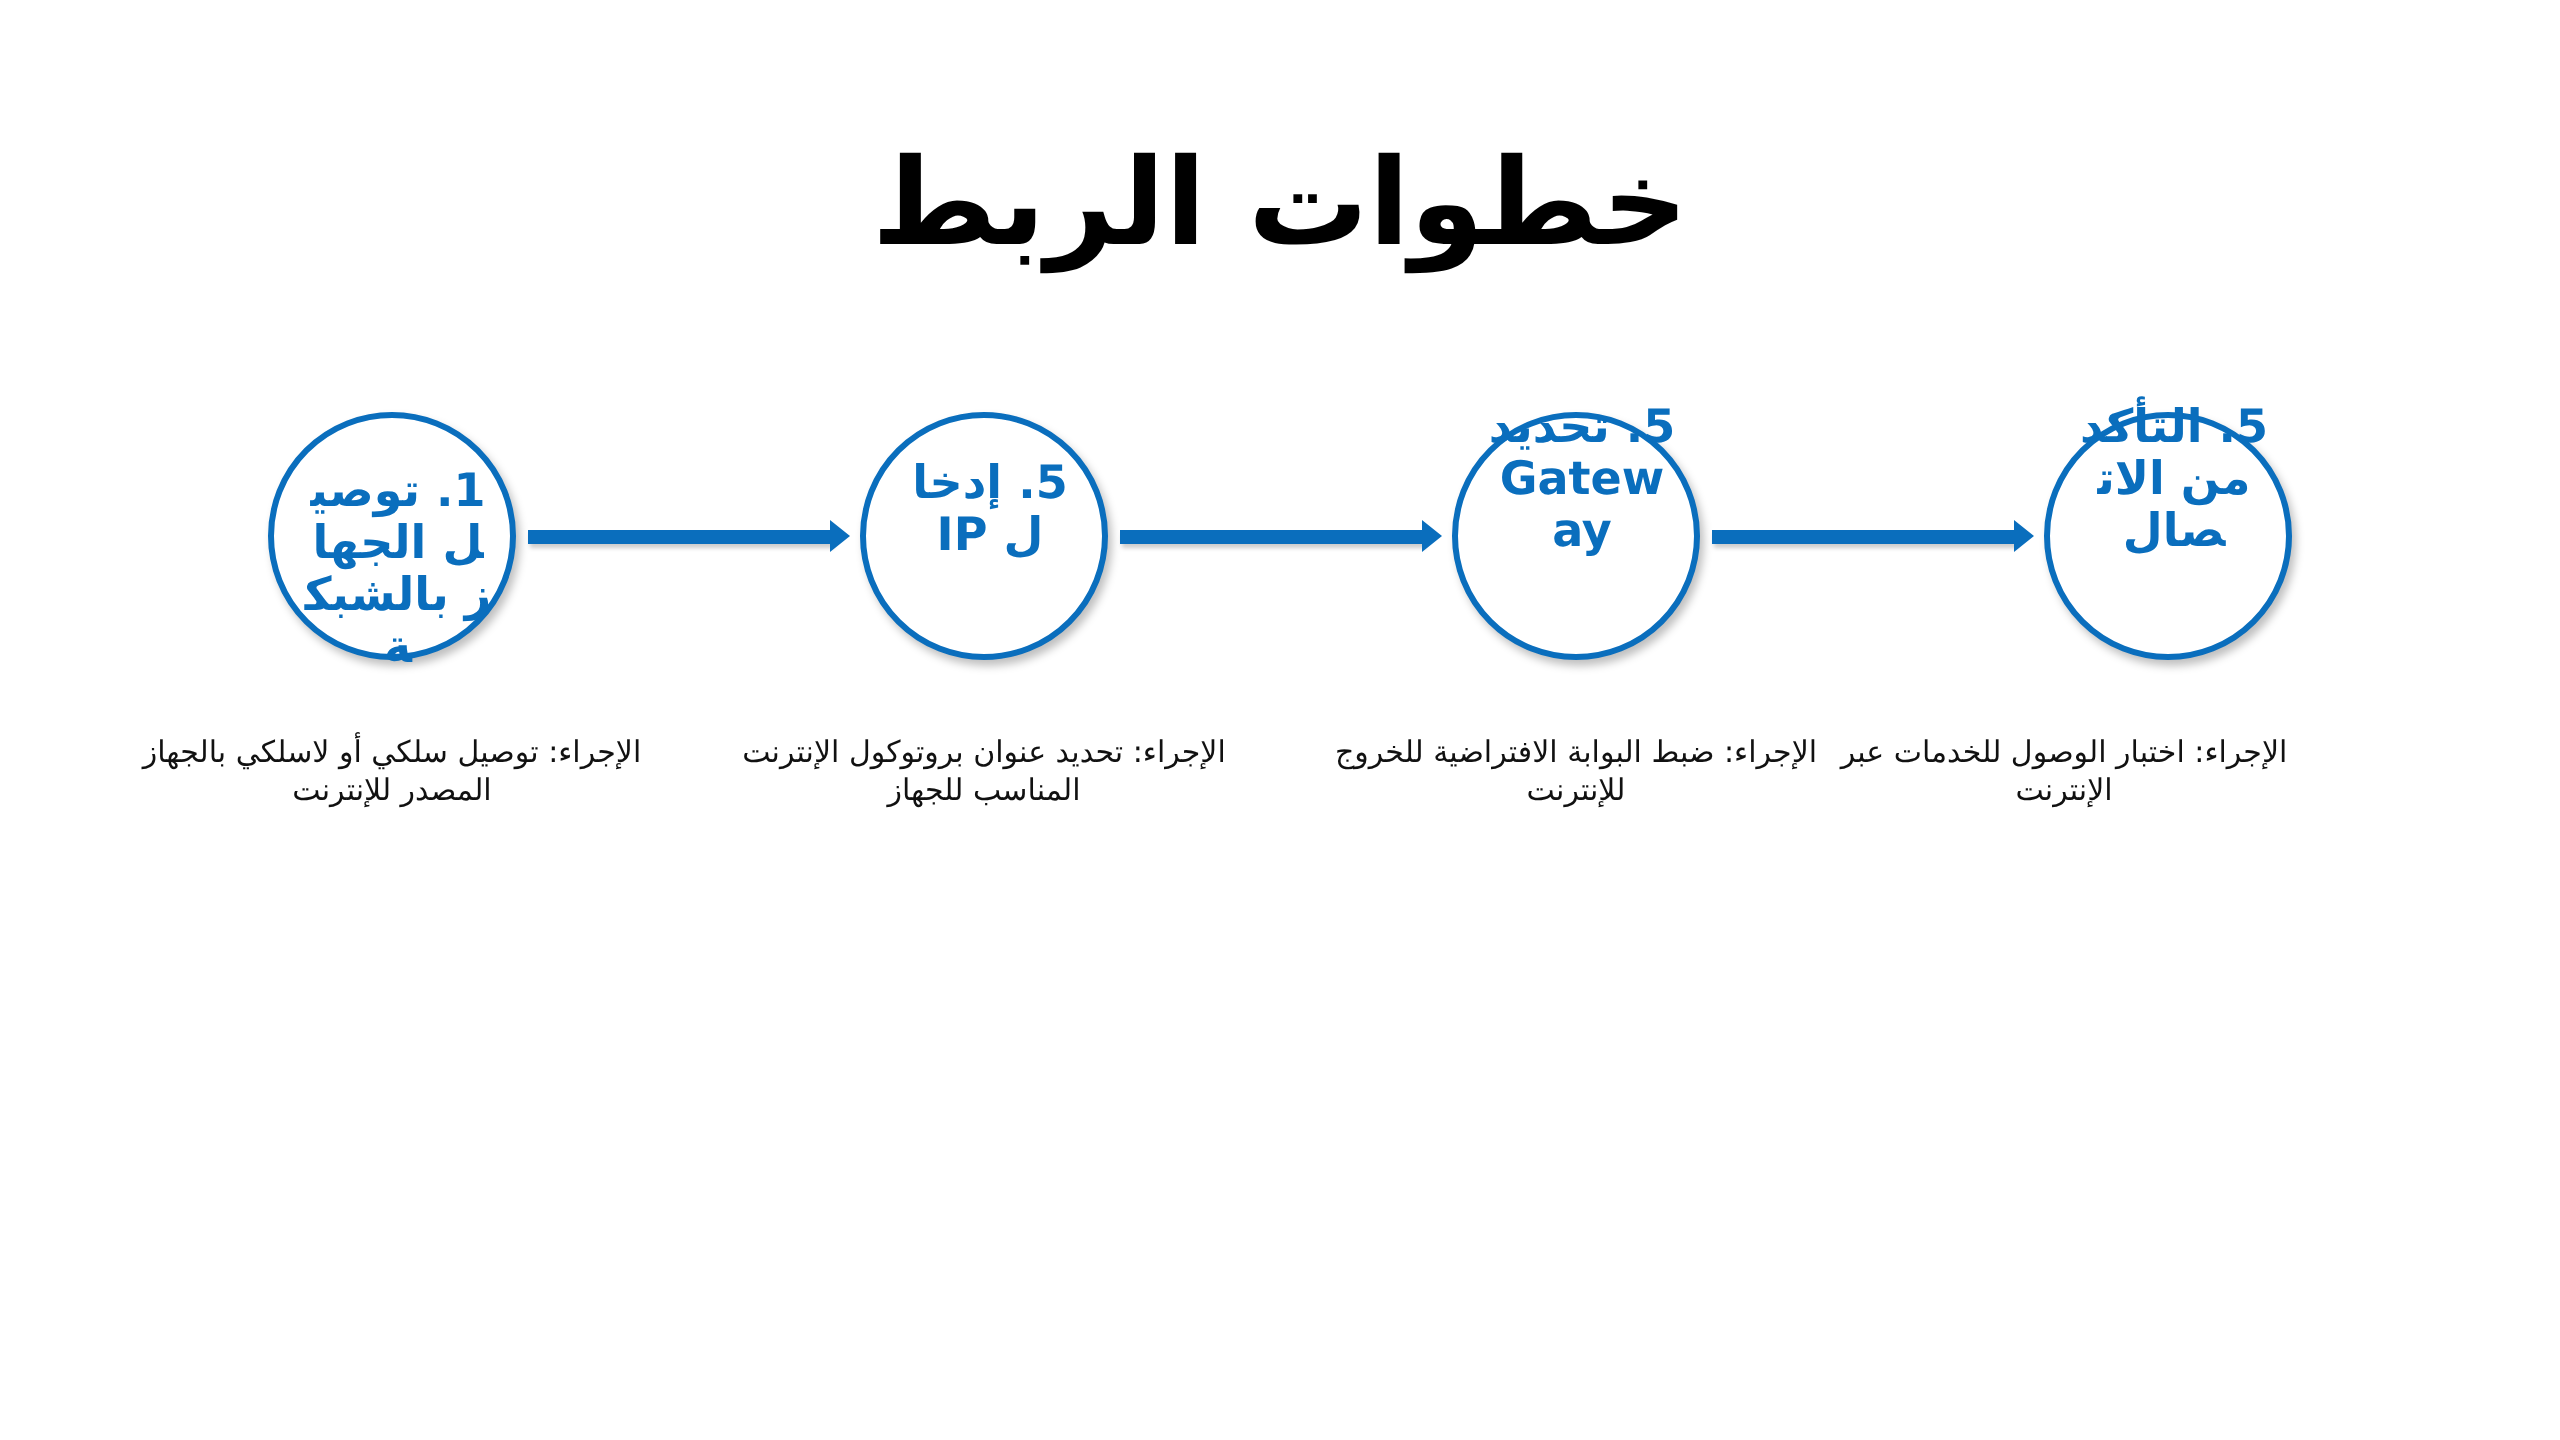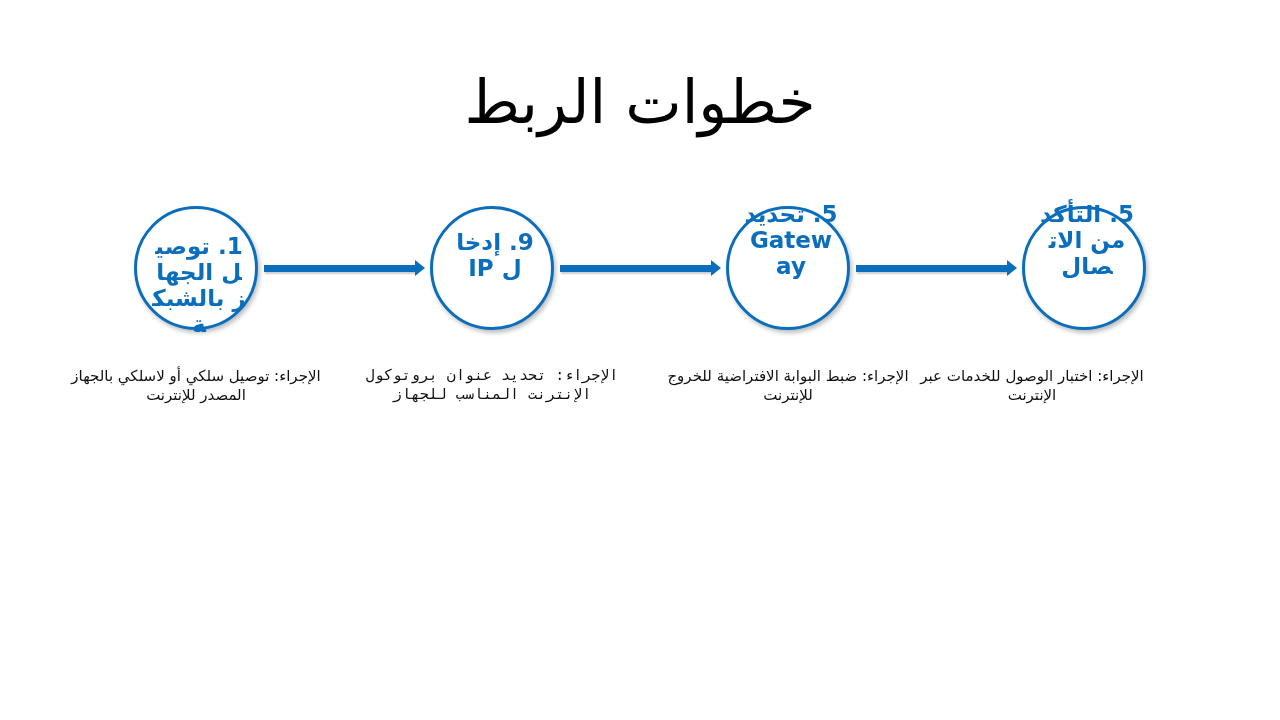--- a/index.html
+++ b/index.html
@@ -2,21 +2,21 @@
 <html><head>
 <meta charset="utf-8">
 <style>
   html, body { margin: 0; padding: 0; }
   body {
     width: 1280px; height: 720px; background: #ffffff; position: relative; overflow: hidden;
     font-family: "DejaVu Sans", sans-serif;
   }
   .title {
     position: absolute; left: 0; top: 62px; width: 1280px; text-align: center;
-    font-family: "DejaVu Sans", sans-serif; font-weight: normal; font-size: 60px; color: #000;
+    font-family: "DejaVu Sans", sans-serif; font-weight: bold; font-size: 60px; color: #000;
     direction: rtl; line-height: 80px;
   }
   .step {
     position: absolute; width: 124px; height: 124px; border-radius: 50%;
     border: 3px solid #0a6ebd; background: #fff; box-sizing: border-box;
     box-shadow: 2px 3px 4px rgba(0,0,0,0.25);
   }
   .step-label {
     position: absolute; left: 0; width: 124px; text-align: center;
     color: #0a6ebd; font-weight: bold; font-size: 23px; line-height: 26px;
@@ -41,29 +41,29 @@
 <body>
 
 <div class="title">خطوات الربط</div>
 
 <div class="step" style="left:134px; top:206px;">
   <div class="step-label" style="top:-24px;margin-top:48px;">1. توصيل الجهاز بالشبكة</div>
 </div>
 <div class="arrow" style="left:264px; top:265px; width:152px;"></div>
 
 <div class="step" style="left:430px; top:206px;">
-  <div class="step-label" style="top:20px;">9. إدخال IP</div>
+  <div class="step-label" style="top:20px;">5. إدخال IP</div>
 </div>
 <div class="arrow" style="left:560px; top:265px; width:152px;"></div>
 
 <div class="step" style="left:726px; top:206px;">
   <div class="step-label" style="top:-8px;">5. تحديد Gateway</div>
 </div>
 <div class="arrow" style="left:856px; top:265px; width:152px;"></div>
 
 <div class="step" style="left:1022px; top:206px;">
   <div class="step-label" style="top:-8px;">5. التأكد من الاتصال</div>
 </div>
 
 <div class="desc" style="left:61px; top:367px;">الإجراء: توصيل سلكي أو لاسلكي بالجهاز المصدر للإنترنت</div>
-<div class="desc" style="left:357px; top:367px;font-family:Liberation Mono, monospace;">الإجراء: تحديد عنوان بروتوكول الإنترنت المناسب للجهاز</div>
+<div class="desc" style="left:357px; top:367px;">الإجراء: تحديد عنوان بروتوكول الإنترنت المناسب للجهاز</div>
 <div class="desc" style="left:653px; top:367px;text-align:center;">الإجراء: ضبط البوابة الافتراضية للخروج للإنترنت</div>
 <div class="desc" style="left:897px; top:367px;">الإجراء: اختبار الوصول للخدمات عبر الإنترنت</div>
 
 </body></html>

